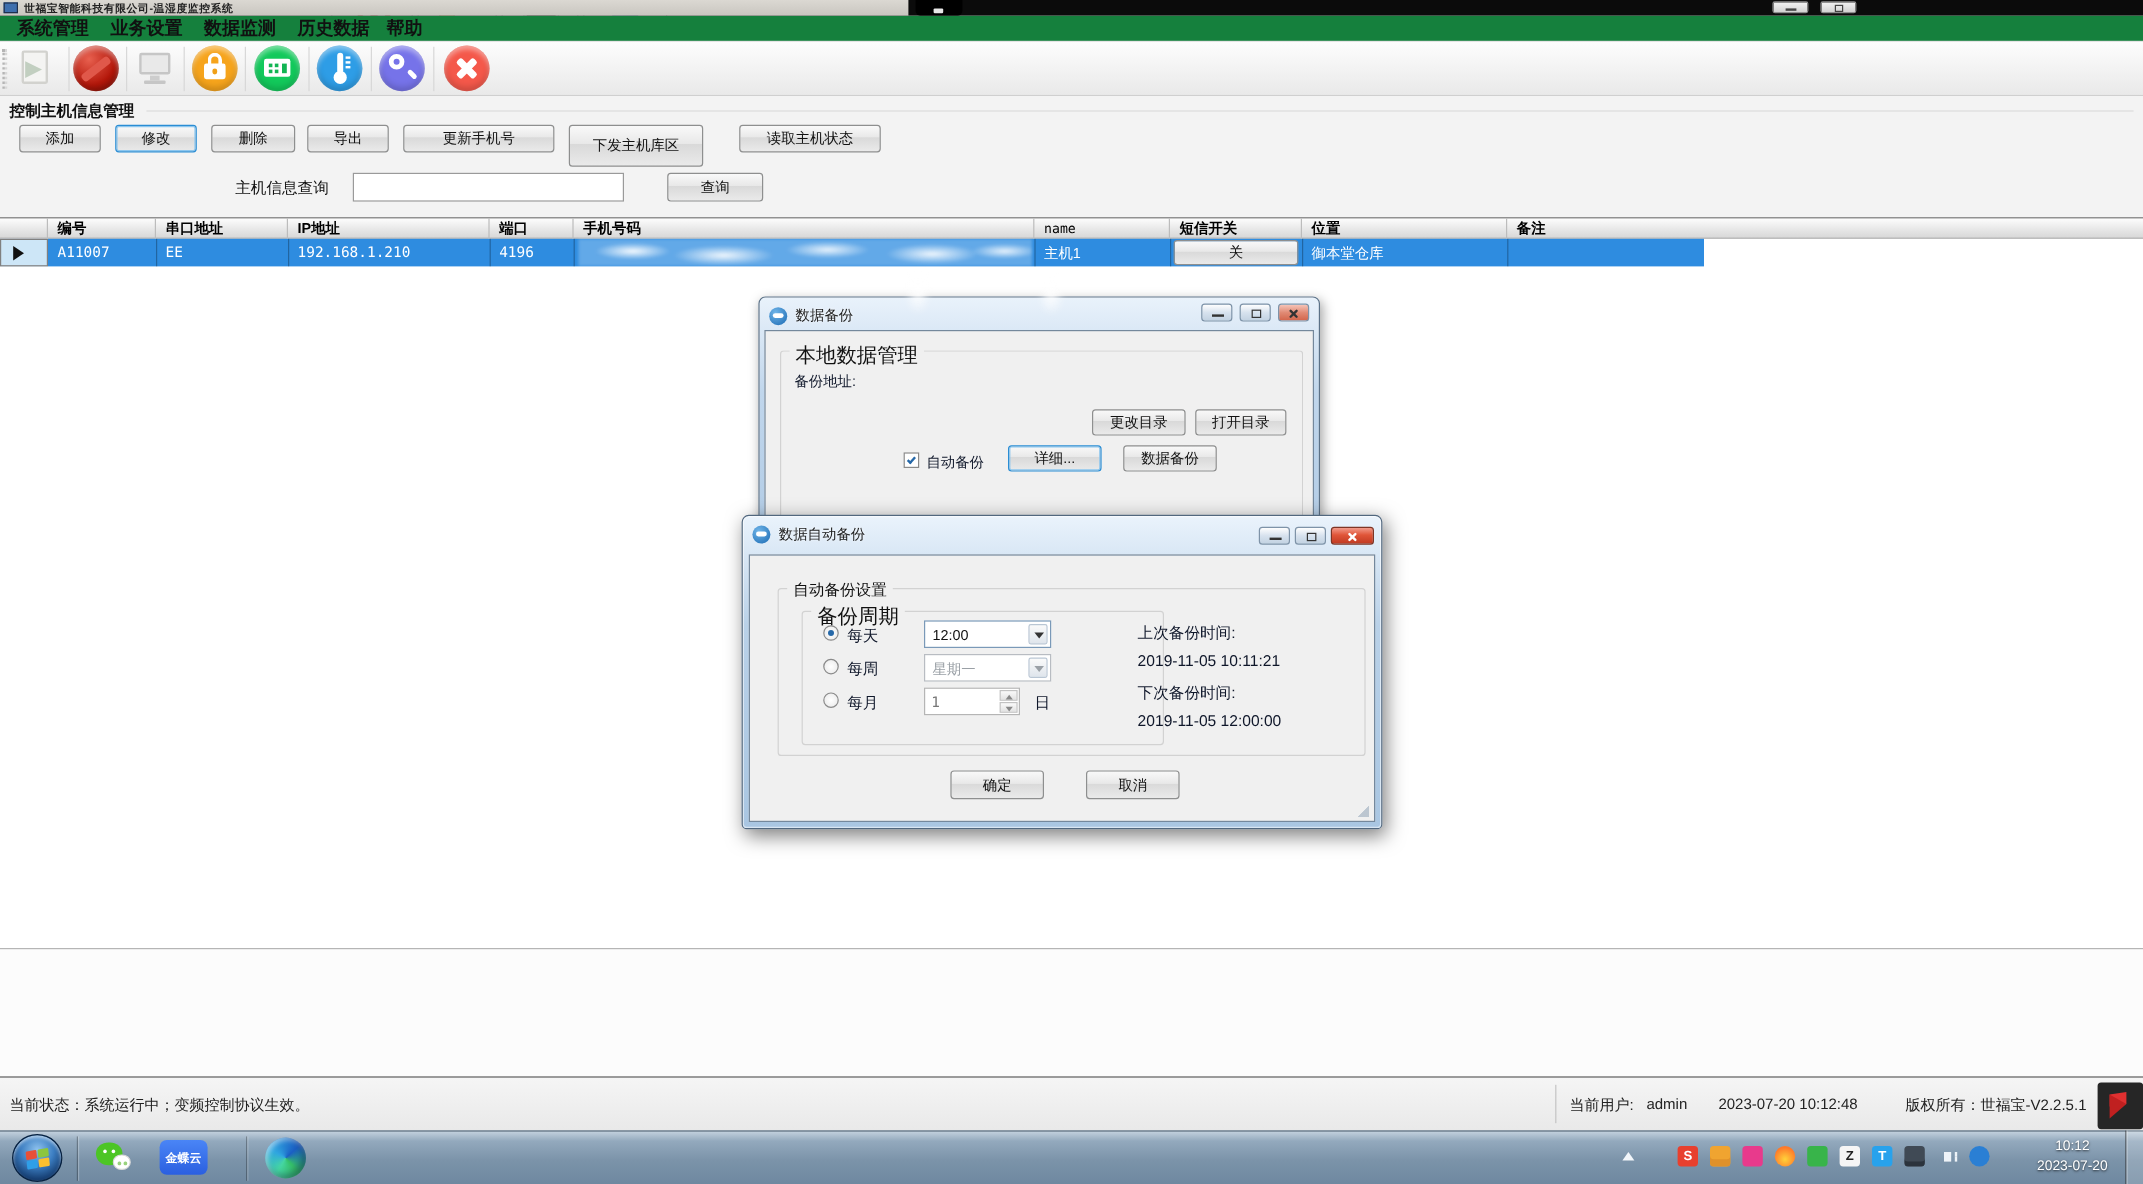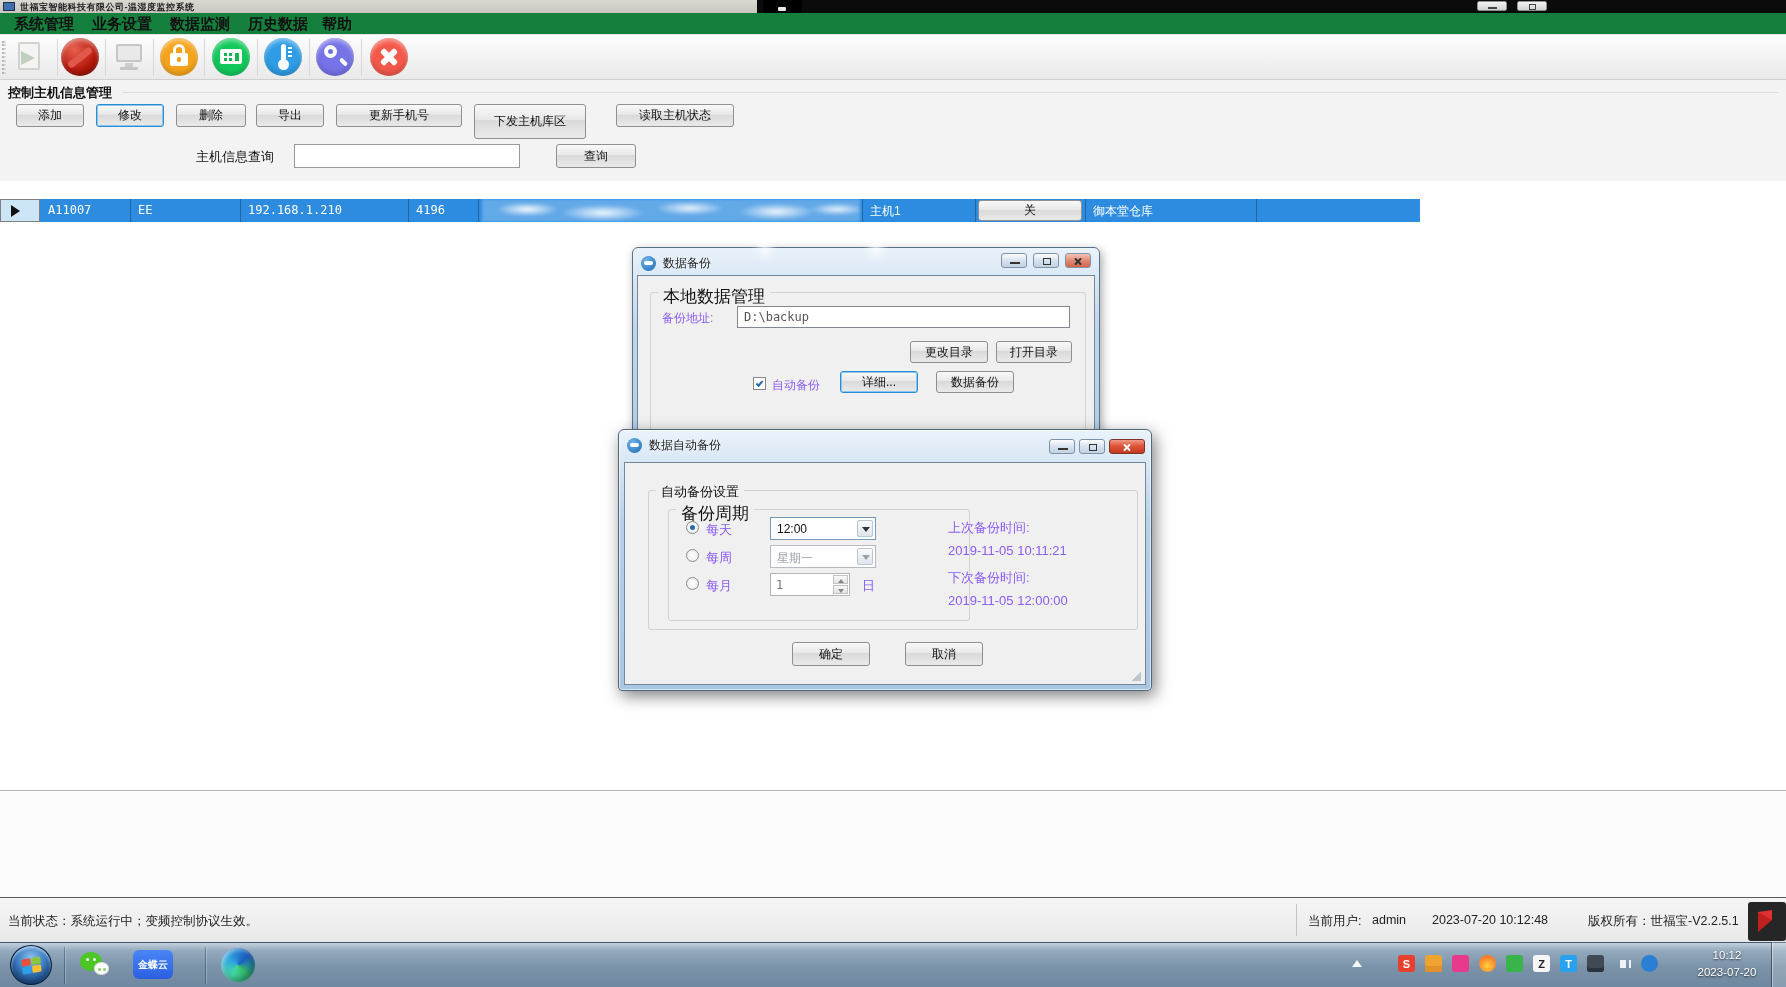--- a/index.html
+++ b/index.html
@@ -111,21 +111,21 @@
   .combo .arr { position:absolute; right:2px; top:2px; bottom:2px; width:16px; background:linear-gradient(#fafafa,#dfe5ec); border:1px solid #b9c6d4; border-radius:2px; }
   .combo .arr:after { content:""; position:absolute; left:4px; top:6px; border-left:4px solid transparent; border-right:4px solid transparent; border-top:5px solid #333; }
   .combo.disabled { border-color:#b8bcc2; color:#9aa0a6; }
   .combo.disabled .arr:after { border-top-color:#9aa0a6; }
   .spinner { position:absolute; background:#fff; border:1px solid #b5b5b5; font-size:12px; color:#777; }
   .spinner .txt { position:absolute; left:5px; top:4px; font-family:"DejaVu Sans Mono",monospace; }
   .spinner .ud { position:absolute; right:1px; top:1px; width:15px; height:9px; background:linear-gradient(#fafafa,#e2e2e2); border:1px solid #c2c2c2; }
   .spinner .ud.down { top:11px; }
   .spinner .ud:after { content:""; position:absolute; left:4px; top:3px; border-left:3px solid transparent; border-right:3px solid transparent; border-bottom:4px solid #888; }
   .spinner .ud.down:after { border-bottom:none; border-top:4px solid #888; }
-  .dtext { position:absolute; font-size:13px; color:#8b5cf6; white-space:nowrap;text-align:center; }
+  .dtext { position:absolute; font-size:13px; color:#0f172a; white-space:nowrap;text-align:center; }
   .grip2 { position:absolute; right:4px; bottom:3px; width:10px; height:10px; background:
       linear-gradient(135deg, transparent 50%, #9ab 50%) ; clip-path:polygon(100% 0,100% 100%,0 100%); opacity:.6; }
 
   
   .statusbar { left:0; top:897px; width:1786px; height:45px; background:linear-gradient(#f5f5f5,#e9e9e9); border-top:1px solid #5a5a5a; z-index:20; }
   .statusbar .vsep { position:absolute; left:1296px; top:6px; width:1px; height:32px; background:#c4c4c4; }
   .stext { position:absolute; top:15px; font-size:12.5px; color:#222; white-space:nowrap; }
   .flagbox { left:1748px; top:902px; width:38px; height:39px; background:#262626; border-radius:3px; z-index:30; }
   .flagbox .flag { position:absolute; left:10px; top:9px; width:0; height:0; border-top:10px solid #e03030; border-bottom:10px solid transparent; border-left:14px solid #c02020; transform:skewY(-8deg); }
 
@@ -254,20 +254,32 @@
     <div class="abs btn" style="left:256px; top:24px; width:68px; height:23px;">导出</div>
     <div class="abs btn" style="left:336px; top:24px; width:126px; height:23px;">更新手机号</div>
     <div class="abs btn" style="left:474px; top:24px; width:112px; height:35px;">下发主机库区</div>
     <div class="abs btn" style="left:600px; top:24px; width:118px; height:23px;margin-left:16px;">读取主机状态</div>
 
     <div class="abs lbl" style="left:196px; top:68px;">主机信息查询</div>
     <input class="abs search-input" style="left: 294px; top: 64px; width: 226px; height: 24px;" value="">
     <div class="abs btn" style="left:556px; top:64px; width:80px; height:24px;">查询</div>
   </div>
 
+  <div class="abs grid-header">
+    <div class="abs hcell" style="left:0; width:40px;"></div>
+    <div class="abs hcell" style="left:40px;  width:90px;">编号</div>
+    <div class="abs hcell" style="left:130px; width:110px;">串口地址</div>
+    <div class="abs hcell" style="left:240px; width:168px;">IP地址</div>
+    <div class="abs hcell" style="left:408px; width:70px;">端口</div>
+    <div class="abs hcell" style="left:478px; width:384px;">手机号码</div>
+    <div class="abs hcell mono" style="left:862px; width:113px;">name</div>
+    <div class="abs hcell" style="left:975px; width:110px;">短信开关</div>
+    <div class="abs hcell" style="left:1085px; width:171px;">位置</div>
+    <div class="abs hcell" style="left:1256px; width:530px; border-right:none;">备注</div>
+  </div>
 
   <div class="abs grid-row">
     <div class="abs rowsel">
         <span class="tri"></span>
       </div>
     <div class="abs rowband"></div>
     <div class="abs cdiv" style="left:130px;"></div>
       <div class="abs cdiv" style="left:240px;"></div>
     <div class="abs cdiv" style="left:408px;"></div>
       <div class="abs cdiv" style="left:478px;"></div>
@@ -306,21 +318,20 @@
       </div>
     <div class="abs aerobtn closeLight" style="left:432px; top:5px; width:26px;">
         <span class="xglyph dark"></span>
       </div>
 
     <div class="dlg-content" style="left:4px; top:27px; right:4px; bottom:0;">
       <div class="gbox" style="left:12px; top:16px; width:436px; height:150px; border-bottom:none;"></div>
       <div class="gcap" style="left:20px; top:9px;">本地数据管理</div>
 
       <div class="dtext" style="left:24px; top:34px; font-size:12px;">备份地址:</div>
-      <div class="field" style="left:99px; top:30px; width:333px; height:22px;">D:\backup</div>
 
       <div class="btn" style="position:absolute; left:272px; top:65px; width:78px; height:22px;">更改目录</div>
       <div class="btn" style="position:absolute; left:358px; top:65px; width:76px; height:22px;">打开目录</div>
 
       <div class="checkbox" style="left:115px; top:101px;">
           <span class="mark" style="left:2px; top:3px;"></span>
         </div>
       <div class="dtext" style="left:134px; top:101px; font-size:12px;">自动备份</div>
       <div class="btn focused" style="position:absolute; left:202px; top:95px; width:78px; height:22px;">详细...</div>
       <div class="btn" style="position:absolute; left:298px; top:95px; width:78px; height:22px;">数据备份</div>

